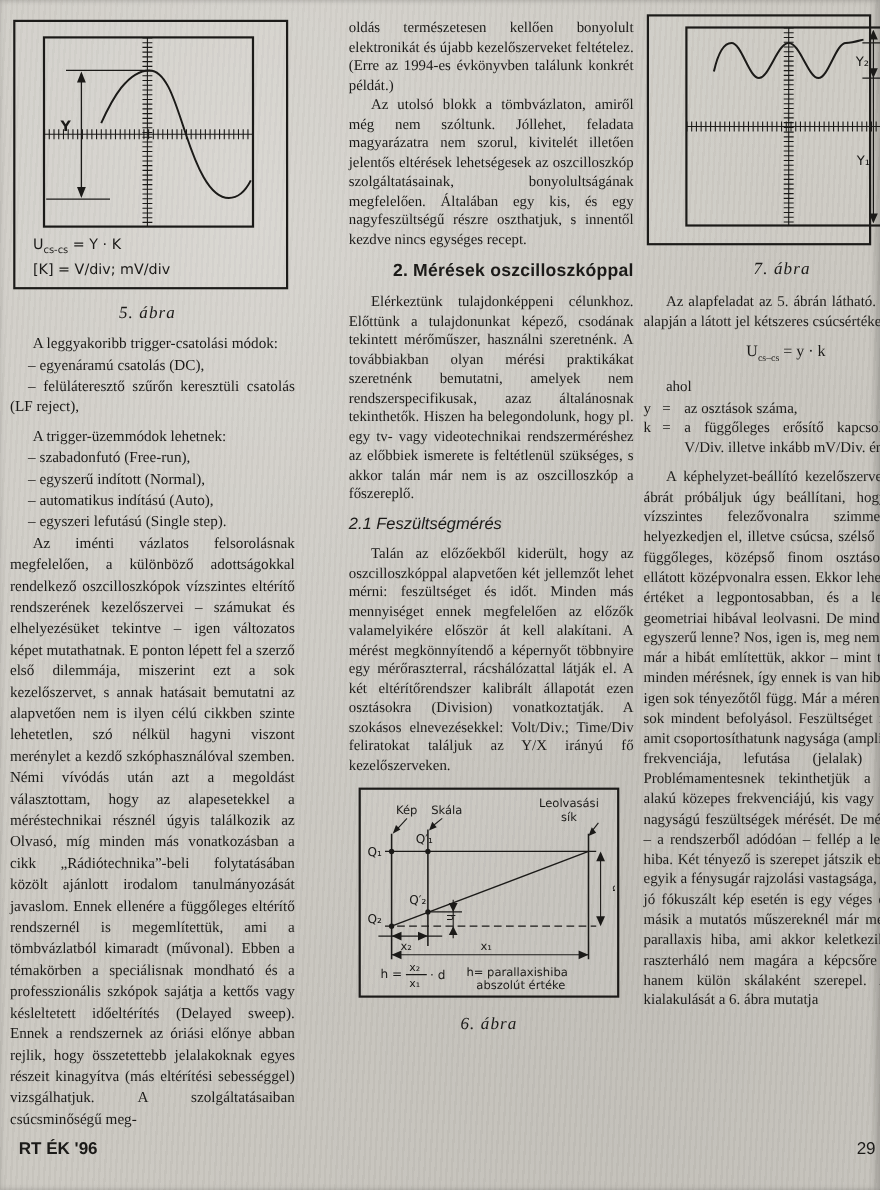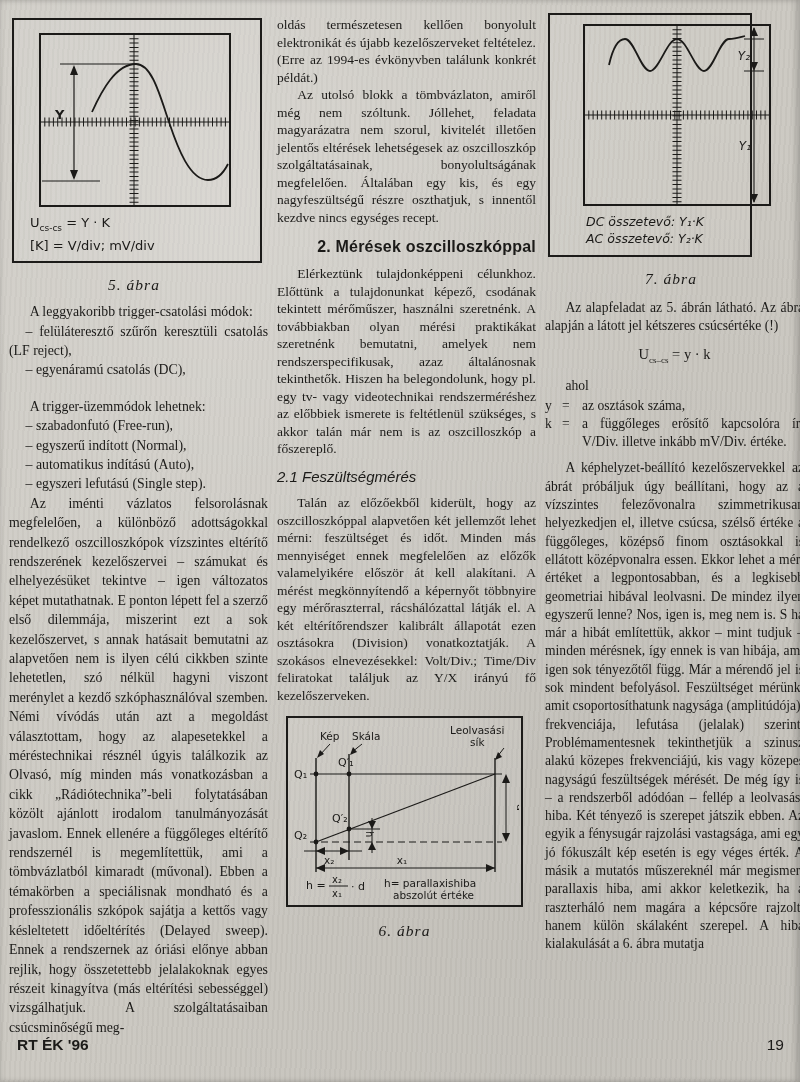--- a/index.html
+++ b/index.html
@@ -10,47 +10,47 @@
       radial-gradient(ellipse at 28% 18%, rgba(255,255,255,.22), transparent 60%),
       radial-gradient(ellipse at 75% 85%, rgba(0,0,0,.05), transparent 65%),
       repeating-linear-gradient(93deg, rgba(0,0,0,.022) 0 2px, rgba(255,255,255,.03) 2px 5px),
       #cbc8c1;
     box-shadow:inset -4px 0 6px rgba(0,0,0,.18), inset 2px 0 4px rgba(0,0,0,.07);
     color:#1b1a18;
   }
   .cols{position:absolute;top:10px;left:9px;display:flex;gap:9px;}
   .col{width:259px;font-family:"Liberation Serif",serif;text-align:justify;}
   .col-left{font-size:13.8px;line-height:19.4px;}
-  .col-mid{font-size:13.5px;line-height:17.5px;padding-top:6px;}
+  .col-mid{font-size:13.5px;line-height:17.5px;padding-top:6px;margin-left:40px;}
   .col-right{font-size:13.6px;line-height:18.3px;}
   p{margin:0;}
   .indent{text-indent:1.5em;}
-  .gap{margin-top:17px;}
+  .gap{margin-top:7px;}
   .dash-item{text-indent:1.2em;}
   .h-italic{font:italic 15px/1.1 "Liberation Sans",sans-serif;margin:11px 0 9px;text-align:left;}
   .h-bold{font:bold 16px/1.15 "Liberation Sans",sans-serif;margin:12px 0 9px;text-align:right;letter-spacing:.2px;}
   .figframe{border:2px solid #1c1b19;box-sizing:border-box;background:rgba(255,255,255,.06);}
   .fig5frame{width:250px;margin-left:3px;margin-top:8px;padding:2px 0 6px 0;}
-  .fig7frame{width:204px;margin-left:3px;margin-top:3px;padding:2px 0 8px 0;font-style:italic;}
+  .fig7frame{width:204px;margin-left:3px;margin-top:3px;padding:2px 0 8px 0;}
   .fig6frame{width:237px;margin-left:9px;margin-top:12px;padding:2px 0 2px 0;}
   .figcap{font:italic 15.5px/1 "Liberation Serif",serif;text-align:center;margin:14px 0 10px;letter-spacing:1px;}
   .fig5cap{width:250px;}
   .fig7cap{width:252px;margin-bottom:12px;}
   .fig6cap{width:237px;margin-left:9px;margin-top:16px;}
   .formula-lines{padding-left:16px;font-family:"DejaVu Sans",sans-serif;font-size:13px;line-height:18px;text-align:left;}
   .scope-labels{padding-left:36px;font-family:"DejaVu Sans",sans-serif;font-size:12.5px;line-height:17px;text-align:left;}
   sub{font-size:9px;}
   .center-formula{text-align:center;margin:10px 0 8px;font-size:14.5px;}
   .ahol{text-indent:1.5em;text-align:left;}
   .defs{display:grid;grid-template-columns:17px 20px 1fr;margin:1px 0 8px;}
   .defs .sym{text-align:left;}
   .defs .eq{text-align:left;}
   .defs .txt{text-align:justify;}
   .it{}
-  .footer{position:absolute;left:17px;right:16px;top:1036px;display:flex;justify-content:space-between;align-items:baseline;}
+  .footer{position:absolute;left:17px;right:4px;top:1036px;display:flex;justify-content:space-between;align-items:baseline;}
   .footer-left{font:bold 15.5px "Liberation Sans",sans-serif;}
   .page-num{font:15.5px "Liberation Sans",sans-serif;}
   svg{display:block;}
   svg text{font-family:"DejaVu Sans",sans-serif;fill:#1b1a18;}
 </style>
 </head>
 <body>
 
 <div class="page">
   <div class="cols">
@@ -78,22 +78,22 @@
         </svg>
         <div class="formula-lines">
           <div><span>U</span><sub>cs-cs</sub> <span>= Y · K</span></div>
           <div>[K] = V/div; mV/div</div>
         </div>
       </div>
       <div class="figcap fig5cap">5. ábra</div>
 
       <p class="indent">A leggyakoribb trigger-csatolási módok:</p>
       <div>
+        <p class="dash-item">– egyenáramú csatolás (DC),</p>
         <p class="dash-item">– felüláteresztő szűrőn keresztüli csatolás (LF reject),</p>
-        <p class="dash-item">– egyenáramú csatolás (DC),</p>
       </div>
       <p class="indent gap">A trigger-üzemmódok lehetnek:</p>
       <div>
         <p class="dash-item">– szabadonfutó (Free-run),</p>
         <p class="dash-item">– egyszerű indított (Normal),</p>
         <p class="dash-item">– automatikus indítású (Auto),</p>
         <p class="dash-item">– egyszeri lefutású (Single step).</p>
       </div>
       <p class="indent">Az iménti vázlatos felsorolásnak megfelelően, a különböző adottságokkal rendelkező oszcilloszkópok vízszintes eltérítő rendszerének kezelőszervei – számukat és elhelyezésüket tekintve – igen változatos képet mutathatnak. E ponton lépett fel a szerző első dilemmája, miszerint ezt a sok kezelőszervet, s annak hatásait bemutatni az alapvetően nem is ilyen célú cikkben szinte lehetetlen, szó nélkül hagyni viszont merénylet a kezdő szkóphasználóval szemben. Némi vívódás után azt a megoldást választottam, hogy az alapesetekkel a méréstechnikai résznél úgyis találkozik az Olvasó, míg minden más vonatkozásban a cikk „Rádiótechnika”-beli folytatásában közölt ajánlott irodalom tanulmányozását javaslom. Ennek ellenére a függőleges eltérítő rendszernél is megemlítettük, ami a tömbvázlatból kimaradt (művonal). Ebben a témakörben a speciálisnak mondható és a professzionális szkópok sajátja a kettős vagy késleltetett időeltérítés (Delayed sweep). Ennek a rendszernek az óriási előnye abban rejlik, hogy összetettebb jelalakoknak egyes részeit kinagyítva (más eltérítési sebességgel) vizsgálhatjuk. A szolgáltatásaiban csúcsminőségű meg-</p>
     </div>
@@ -186,24 +186,20 @@
           <line x1="194" y1="22" x2="214" y2="22" stroke="#1b1a18" stroke-width="1"></line>
           <line x1="194" y1="54" x2="214" y2="54" stroke="#1b1a18" stroke-width="1"></line>
 
           <line x1="204" y1="11" x2="204" y2="185" stroke="#1b1a18" stroke-width="1.1"></line>
           <polygon points="204,10 200,19 208,19" fill="#1b1a18"></polygon>
           <polygon points="204,54 200,45 208,45" fill="#1b1a18"></polygon>
           <polygon points="204,186 200,177 208,177" fill="#1b1a18"></polygon>
           <text x="200" y="43" font-size="12" text-anchor="end">Y₂</text>
           <text x="201" y="133" font-size="12" text-anchor="end">Y₁</text>
         </svg>
-        <div class="scope-labels">
-          <div>DC összetevő: Y₁·K</div>
-          <div>AC összetevő: Y₂·K</div>
-        </div>
       </div>
       <div class="figcap fig7cap">7. ábra</div>
 
       <p class="indent"><span>Az alapfeladat az </span><span class="it">5. ábrán</span><span> látható. Az ábra alapján a látott jel kétszeres csúcsértéke (!)</span></p>
 
       <p class="center-formula"><span>U</span><sub>cs–cs</sub> <span>= y · k</span></p>
 
       <p class="ahol">ahol</p>
       <div class="defs">
         <span class="sym">y</span>
@@ -213,15 +209,15 @@
           <span class="eq">=</span>
           <span class="txt">a függőleges erősítő kapcsolóra írt V/Div. illetve inkább mV/Div. értéke.</span>
       </div>
 
       <p class="indent"><span>A képhelyzet-beállító kezelőszervekkel az ábrát próbáljuk úgy beállítani, hogy az a vízszintes felezővonalra szimmetrikusan helyezkedjen el, illetve csúcsa, szélső értéke a függőleges, középső finom osztásokkal is ellátott középvonalra essen. Ekkor lehet a mért értéket a legpontosabban, és a legkisebb geometriai hibával leolvasni. De mindez ilyen egyszerű lenne? Nos, igen is, meg nem is. S ha már a hibát említettük, akkor – mint tudjuk – minden mérésnek, így ennek is van hibája, ami igen sok tényezőtől függ. Már a mérendő jel is sok mindent befolyásol. Feszültséget mérünk, amit csoportosíthatunk nagysága (amplitúdója), frekvenciája, lefutása (jelalak) szerint. Problémamentesnek tekinthetjük a szinusz alakú közepes frekvenciájú, kis vagy közepes nagyságú feszültségek mérését. De még így is – a rendszerből adódóan – fellép a leolvasási hiba. Két tényező is szerepet játszik ebben. Az egyik a fénysugár rajzolási vastagsága, ami egy jó fókuszált kép esetén is egy véges érték. A másik a mutatós műszereknél már megismert parallaxis hiba, ami akkor keletkezik, ha a raszterháló nem magára a képcsőre rajzolt, hanem külön skálaként szerepel. A hiba kialakulását a </span><span class="it">6. ábra</span><span> mutatja</span></p>
     </div>
   </div>
 
   <div class="footer">
     <span class="footer-left">RT ÉK '96</span>
-    <span class="page-num">19</span>
+    <span class="page-num">29</span>
   </div>
 </div>
 
 </body></html>

